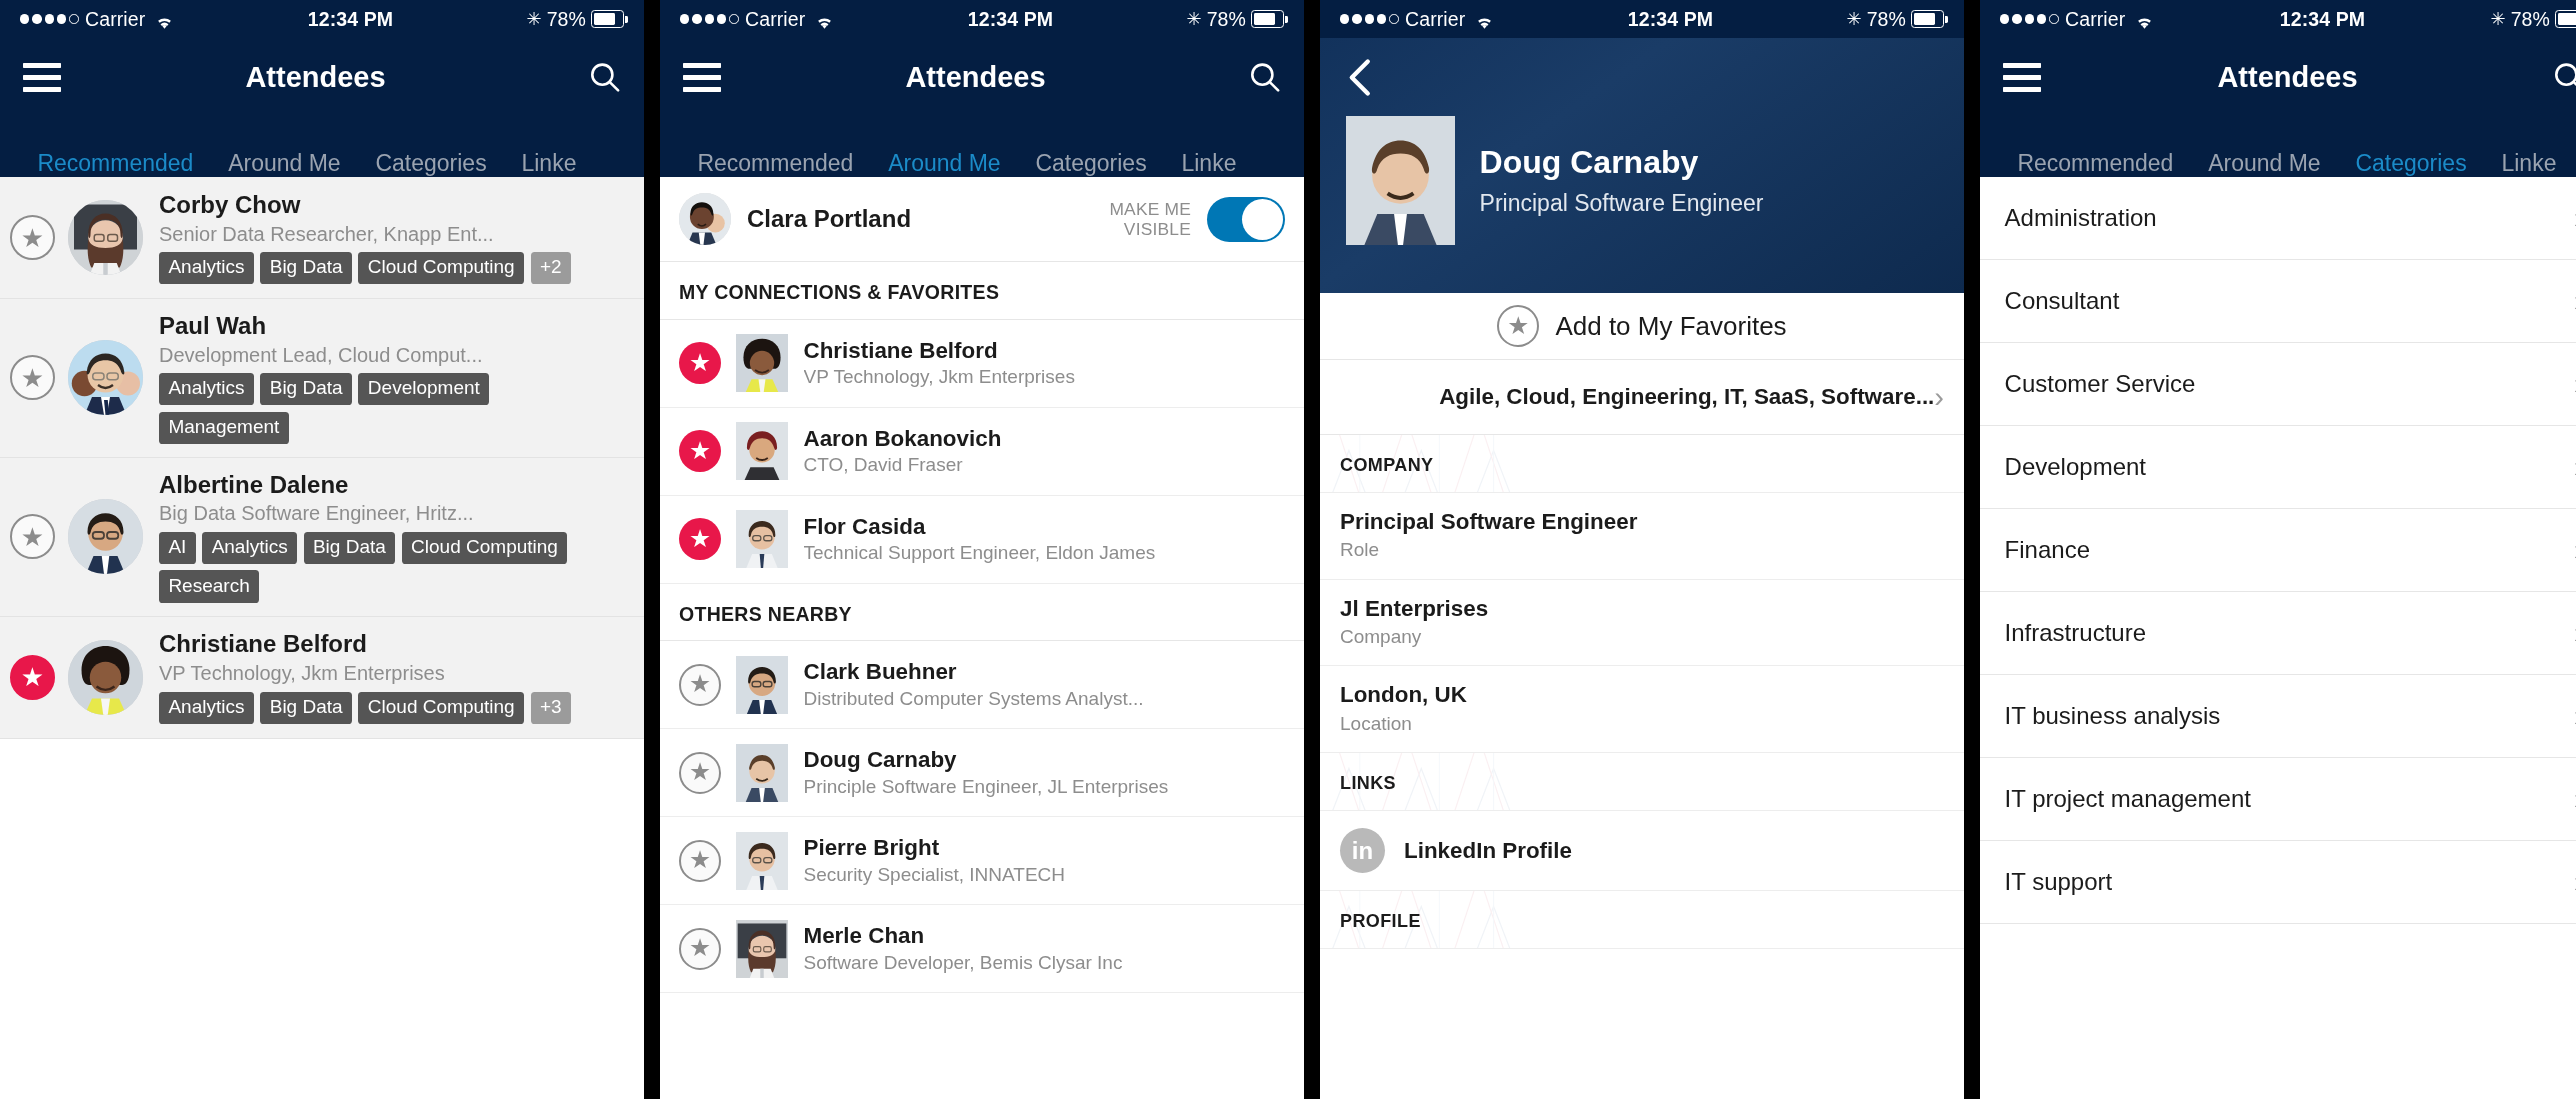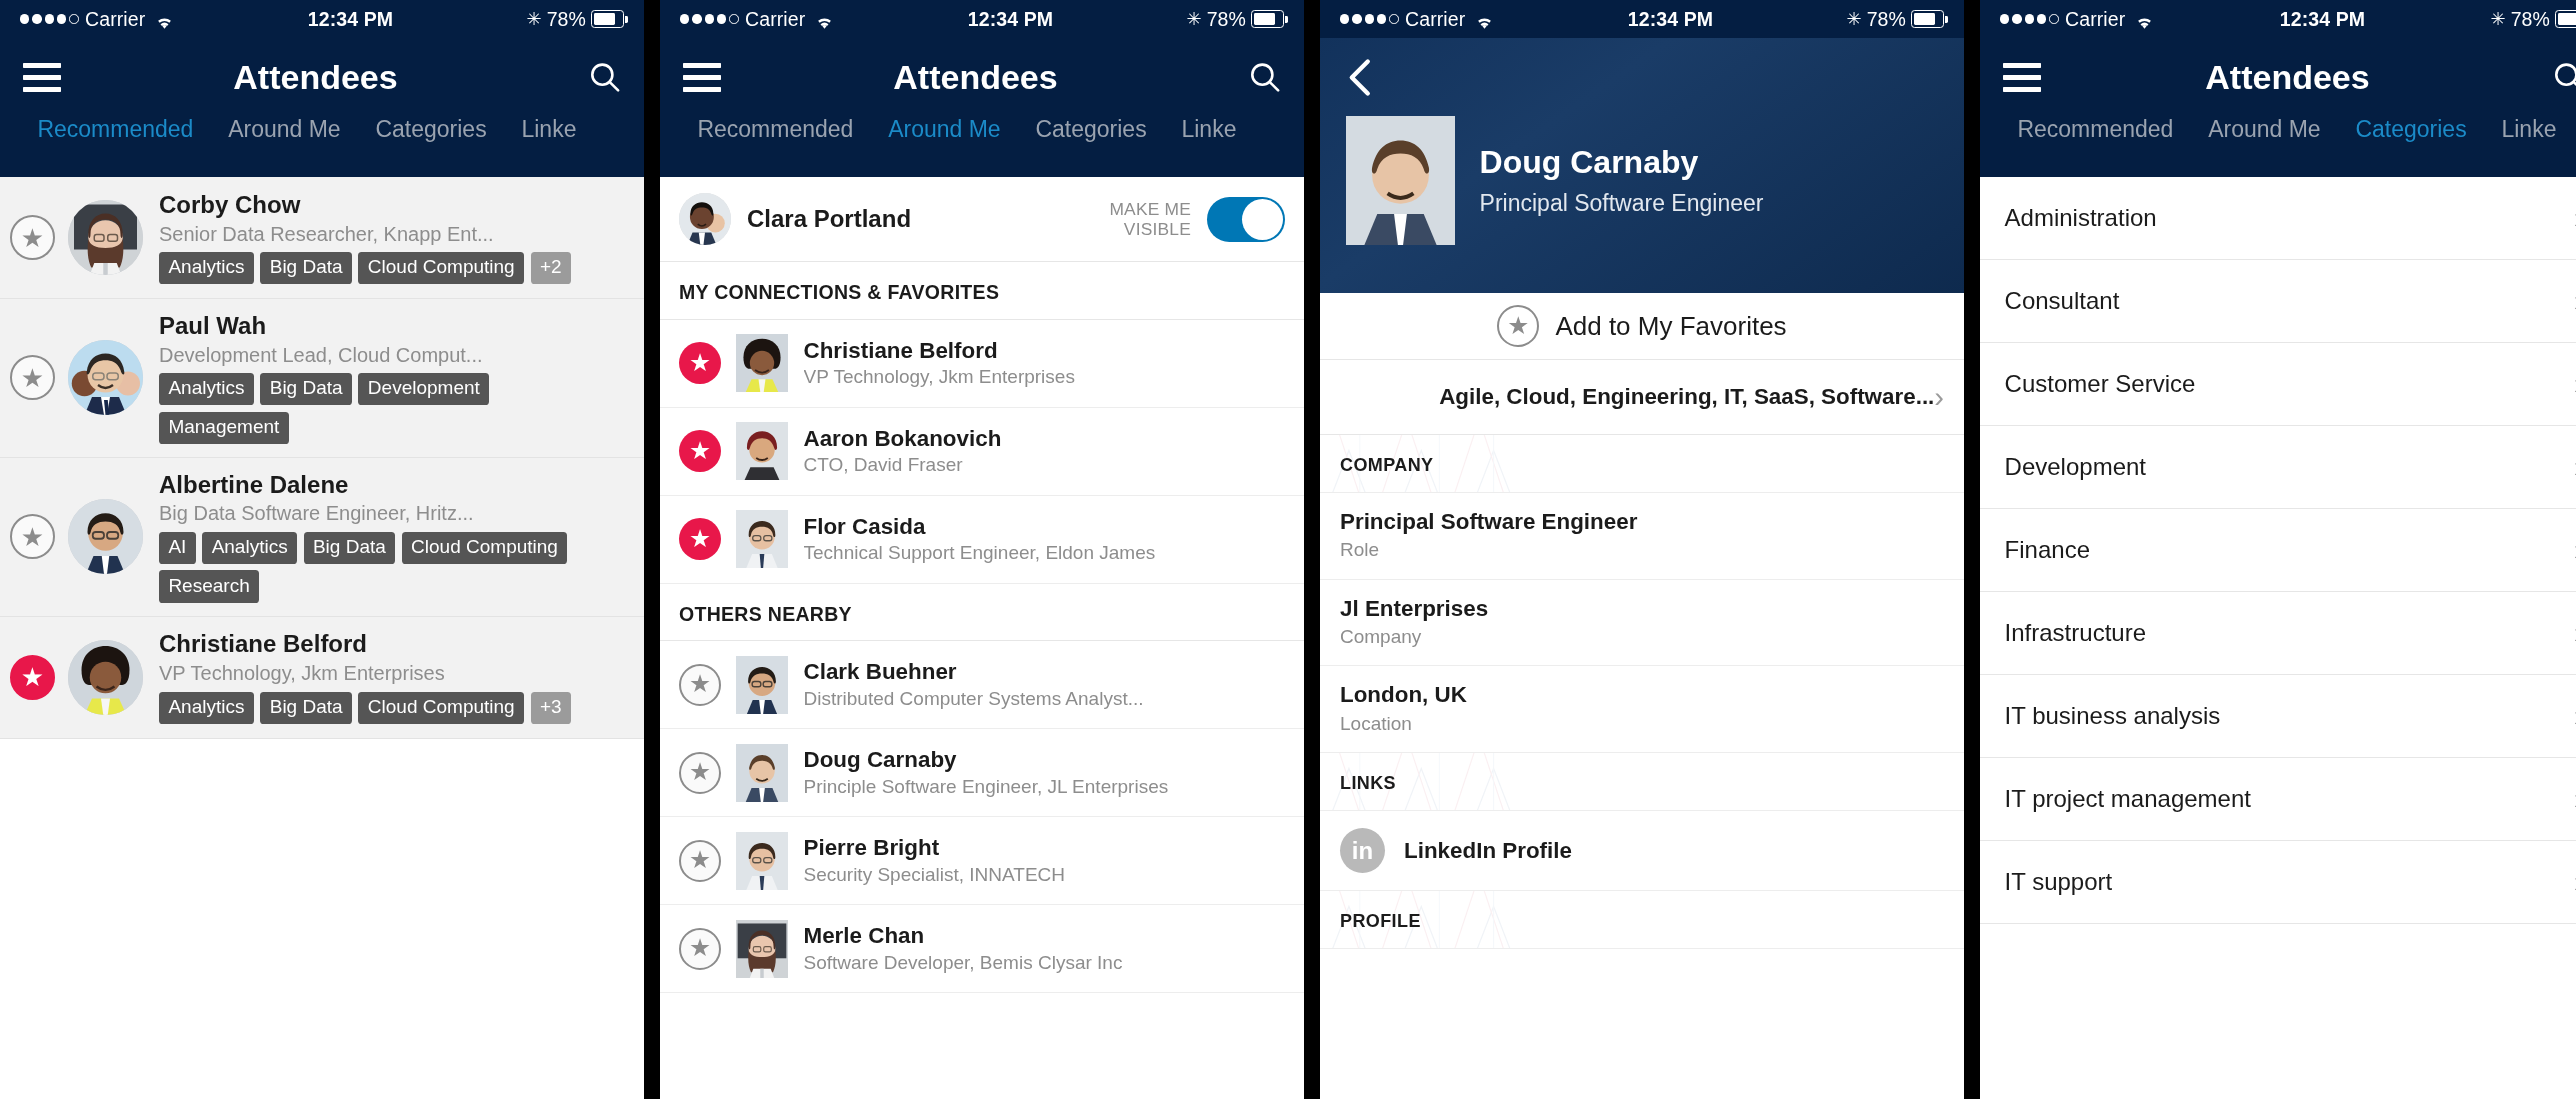--- a/index.html
+++ b/index.html
@@ -50,32 +50,32 @@
 
   
   .navbar{
     background:#041E42; color:#fff;
     height:78px; flex:0 0 78px;
     display:flex; align-items:center; padding:0 23px;
     position:relative;
   }
   .navbar .title{
     position:absolute; left:0; right:13px; text-align:center;
-    font-size:34px; font-weight:700; pointer-events:none;
+    font-size:29px; font-weight:700; pointer-events:none;
   }
   .hamburger{ width:38px; height:29px; display:flex; flex-direction:column; justify-content:space-between; cursor:pointer; z-index:2;}
   .hamburger span{ display:block; height:5px; background:#fff; border-radius:0.7px; }
   .nav-spacer{ flex:1; }
   .searchicon{ z-index:2; width:33px; height:33px; }
   .backchev{ z-index:2; width:29px; height:41px; }
 
   
   .tabs{
     background:#041E42; height:61px; flex:0 0 61px;
-    display:flex; align-items:flex-start; padding:0 0 0 20px;
+    display:flex; align-items:flex-end; padding:0 0 0 20px;
     overflow:hidden; gap:0;
   }
   .tab{
     font-size:23px; color:#9aa3b0; white-space:nowrap;
     padding:0 17.4px; cursor:pointer; font-weight:400;
   }
   .tab.active{ color:#1B8BC8; }
 
   
   .banner{

